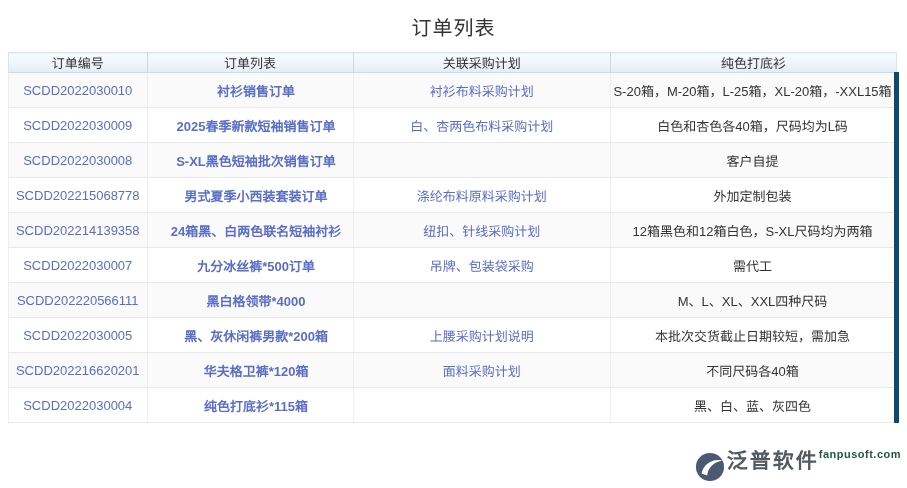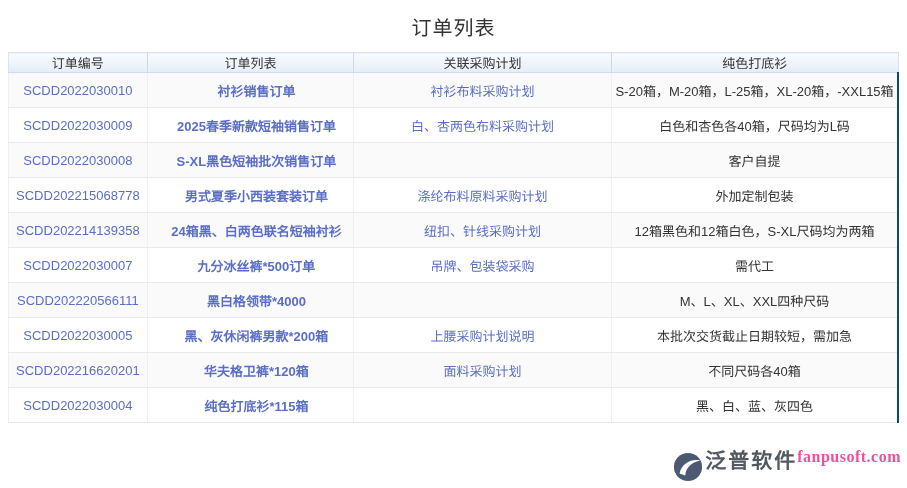--- a/index.html
+++ b/index.html
@@ -45,21 +45,21 @@
     height: 35px;
     color: #333;
     text-align: center;
     border-bottom: 1px solid #e9e9e9;
     border-right: 1px solid #efefef;
     padding: 2px 0;
     overflow: hidden;
     white-space: nowrap;
   }
   tbody td:first-child { border-left: 1px solid #efefef; }
-  tbody td:last-child  { border-right: 2px solid #0c4a6e; }
+  tbody td:last-child  { border-right: 5px solid #0c4a6e; }
   tbody tr:nth-child(odd) { background: #fafafa; }
   tbody tr:nth-child(even) { background: #ffffff; }
 
   td.link-cell { color: #5a6ec8; cursor: pointer; }
   td.subject-cell { text-align: center; padding-left: 12px; font-weight: bold; }
 
   
   .watermark {
     position: absolute;
     right: 6px; bottom: 6px;
@@ -67,22 +67,22 @@
     opacity: 0.95;
     pointer-events: none;
   }
   .watermark .logo-icon { width: 30px; height: 30px; margin-top: 2px; }
   .watermark .brand-col { display: flex; margin-left: 2px; }
   .watermark .brand-cn {
     font-size: 21px; font-weight: 700; color: #4a5158;
     letter-spacing: 2px; line-height: 1.05;
   }
   .watermark .brand-domain {
-    font-size: 16px; font-weight: 700; color: #ec4899;
-    margin-top: -2px; letter-spacing: 0.5px; font-family: Liberation Serif, serif;
+    font-size: 11px; font-weight: 700; color: #14532d;
+    margin-top: -2px; letter-spacing: 0.5px;
   }
 </style>
 </head>
 <body>
 
 <div class="page-title">订单列表</div>
 
 <div class="table-wrap">
   <table class="order-table">
     <colgroup>

